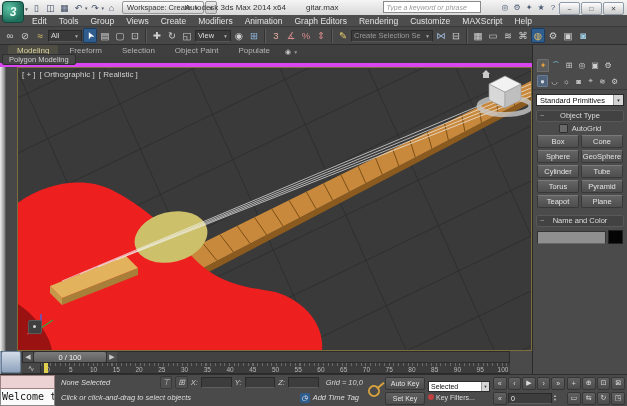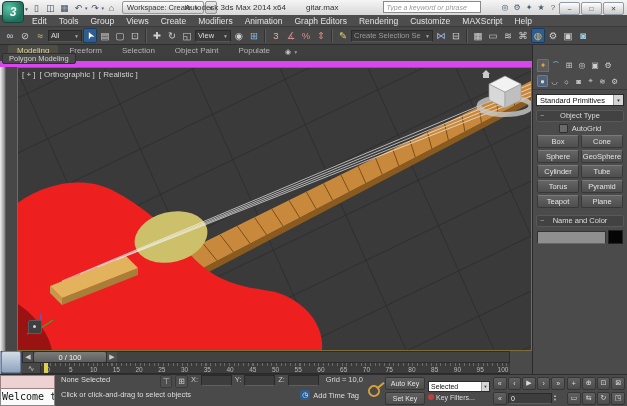--- a/index.html
+++ b/index.html
@@ -53,21 +53,21 @@
   .tb-dd.muted{color:#9a9a9a;}
   .tb-sep{width:1px;height:14px;background:#333;border-right:1px solid #5c5c5c;margin:0 2px;}
   
   .ribbon-tabs{position:absolute;top:45px;left:0;width:532px;height:11px;background:#3f3f3f;
     display:flex;align-items:flex-end;padding-left:8px;box-sizing:border-box;gap:2px;}
   .rtab{padding:1px 9px;font-size:8px;color:#b5b5b5;line-height:9px;}
   .rtab.active{background:#4e4e44;color:#d9cf9c;border-radius:2px 2px 0 0;}
   .rtab-overflow{display:flex;align-items:center;gap:2px;color:#c5c5c5;font-size:7px;padding:0 4px;}
   .rtab-overflow .car{font-size:5px;color:#999;}
   .ribbon-panelrow{position:absolute;top:56px;left:0;width:532px;height:11px;background:#3d3d3d;
-    border-bottom:6px solid #d946ef;display:flex;align-items:center;box-sizing:border-box;}
+    border-bottom:4px solid #d946ef;display:flex;align-items:center;box-sizing:border-box;}
   .poly-btn{margin-left:2px;height:9px;line-height:9px;background:#474747;border:1px solid #2f2f2f;
     border-radius:2px;color:#d0d0d0;font-size:7.5px;padding:0 6px;}
   
   .leftstrip{position:absolute;top:67px;left:0;width:17px;height:284px;background:#474747;}
   .leftstrip::before{content:"";position:absolute;left:0;top:0;width:6px;height:100%;
     background:linear-gradient(90deg,#efefef,#9a9a9a 70%,#474747);}
   .viewport{position:absolute;top:67px;left:17px;width:515px;height:284px;background:#3a3a3a;
     box-sizing:border-box;border:1px solid #7d6d3d;}
   .viewport svg{position:absolute;left:0;top:0;width:100%;height:100%;}
   .vp-label{position:absolute;left:4px;top:2px;display:flex;gap:4px;font-size:8px;color:#d0d0d0;z-index:5;}
@@ -123,21 +123,21 @@
   .tl-marker{position:absolute;left:3px;top:0;width:4px;height:100%;z-index:2;}
   
   .statusbar{position:absolute;top:374px;left:0;width:627px;height:32px;background:#4a4a4a;
     border-top:1px solid #2e2e2e;display:flex;box-sizing:border-box;}
   .listener{width:55px;display:flex;flex-direction:column;}
   .l-pink{height:14px;background:#ecd2d2;border:1px solid #9a8080;box-sizing:border-box;}
   .l-white{flex:1;background:#fafafa;border:1px solid #888;border-top:none;box-sizing:border-box;
     font-family:"DejaVu Sans Mono",monospace;font-size:10px;color:#111;line-height:15px;padding-left:1px;
     white-space:nowrap;overflow:hidden;}
   .sb-center{flex:1;display:flex;flex-direction:column;padding-left:6px;min-width:0;}
-  .sb-row{height:15px;display:flex;align-items:flex-start;gap:3px;}
+  .sb-row{height:15px;display:flex;align-items:center;gap:3px;font-style:italic;}
   .status-text{width:100px;font-size:7.5px;color:#ddd;white-space:nowrap;overflow:hidden;}
   .sb-ico{width:11px;height:11px;display:flex;align-items:center;justify-content:center;
     color:#c9c9c9;font-size:8px;background:#505050;border:1px solid #3a3a3a;border-radius:2px;}
   .coord-label{font-size:7.5px;color:#c8c8c8;}
   .sb-field{width:30px;height:9px;background:#3d3d3d;border:1px solid #2a2a2a;border-bottom-color:#5e5e5e;
     border-radius:1px;font-size:7px;color:#ddd;}
   .grid-text{font-size:7.5px;color:#d5d5d5;margin-left:4px;white-space:nowrap;}
   .prompt-text{font-size:7.5px;color:#ddd;white-space:nowrap;overflow:hidden;}
   .timetag{margin-left:auto;display:flex;align-items:center;gap:3px;padding-right:4px;}
   .clock-chip{width:10px;height:10px;background:#2e5d8e;border-radius:2px;color:#fff;font-size:7px;

